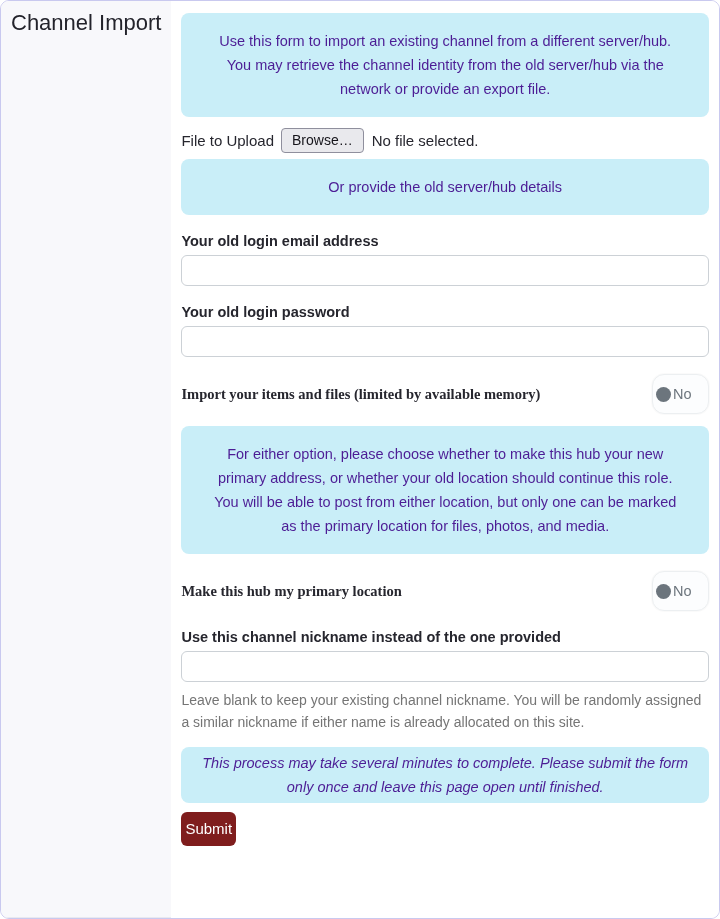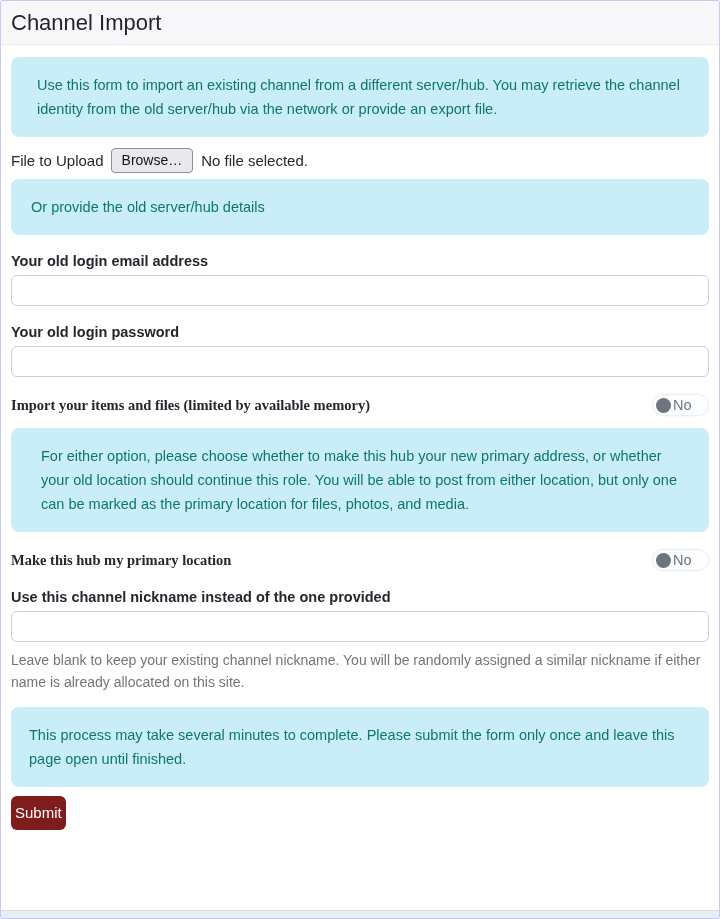--- a/index.html
+++ b/index.html
@@ -6,24 +6,24 @@
   html, body { background: #fff; }
   body {
     font-family: "Liberation Sans", "DejaVu Sans", sans-serif;
     width: 720px;
     color: #2b2b33;
   }
   .page {
     width: 720px;
     height: 919px;
     border: 1px solid #c9c9ef;
-    border-radius: 2px;
+    border-radius: 9px;
     overflow: hidden;
     display: flex;
-    flex-direction: column;
+    flex-direction: row;
     background: #fff;
   }
   .header {
     background: #f8f8fb;
     border-bottom: 1px solid #e9e9ef;
     padding: 8px 10px 7px 10px;
     flex: 0 0 auto;
   }
   .page-title {
     font-size: 22px;
@@ -32,31 +32,31 @@
     line-height: 28px;
   }
   .content {
     flex: 1 1 auto;
     padding: 0 10px;
     background: #fff;
     overflow: hidden;
   }
   .info-box {
     background: #c9eef8;
-    color: #0f766e;
+    color: #4c1d95;
     border-radius: 8px;
-    text-align: left;
+    text-align: center;
     font-size: 14.5px;
     line-height: 24px;
     padding: 16px 26px;
   }
   .info-box.intro   { margin-top: 12px; }
   .info-box.divider { margin-top: 6px;  padding: 16px 20px; }
   .info-box.primary { margin-top: 12px; padding: 16px 30px; }
-  .info-box.process { margin-top: 14px; padding: 16px 18px; }
+  .info-box.process { margin-top: 14px; padding: 4px 18px; font-style: italic; }
 
   .file-row {
     margin-top: 11px;
     display: flex;
     align-items: center;
   }
   .file-label {
     font-size: 15px;
     font-weight: 400;
     color: #26262e;
@@ -119,21 +119,21 @@
     font-size: 14.5px;
     font-weight: 700;
     color: #26262e;
     line-height: 20px;
     padding-right: 10px;
     font-family: Liberation Serif, serif;
   }
   .toggle {
     flex: 0 0 auto;
     width: 57px;
-    height: 22px;
+    height: 40px;
     border: 1px solid #eceff1;
     border-radius: 12px;
     background: #fcfdfe;
     display: flex;
     align-items: center;
     cursor: pointer;
     box-shadow: 0 0 0 1px rgba(0,0,0,0.02);
   }
   .toggle-knob {
     width: 15px;

